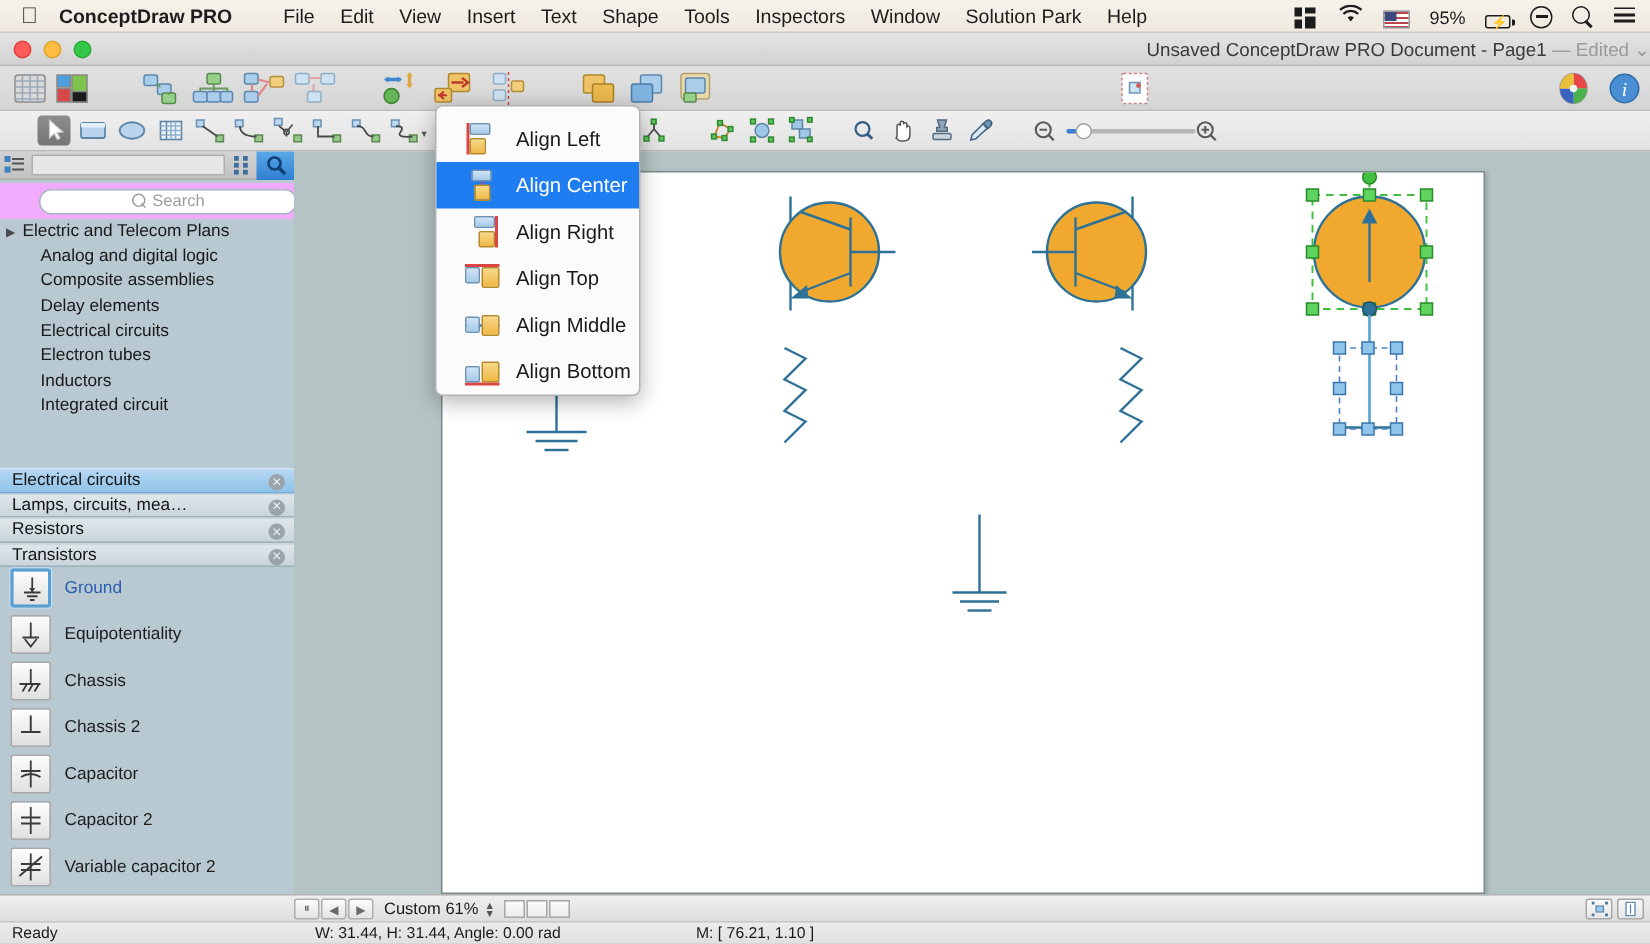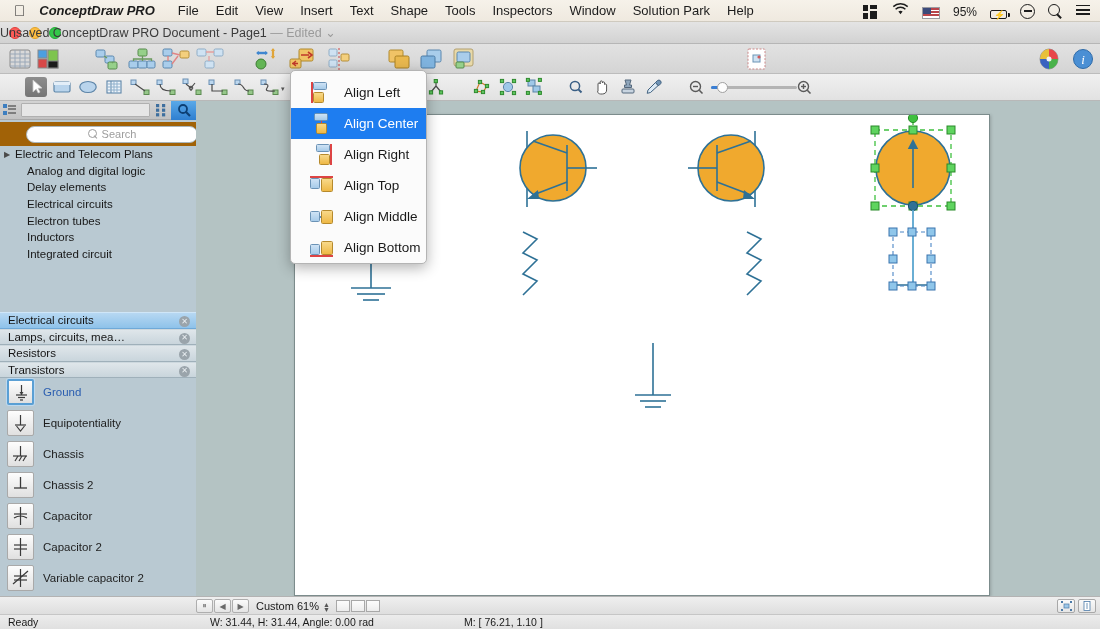--- a/index.html
+++ b/index.html
@@ -13,21 +13,21 @@
   .app { position:relative; width:1100px; height:629px; }
 
   
   .menubar {
     position:absolute; top:0; left:0; width:1100px; height:22px;
     background:linear-gradient(to bottom,#f6f2ea 0%,#efe9df 100%);
     display:flex; align-items:center; padding:0 8px;
     border-bottom:1px solid #cfcabf;
   }
   .menubar .apple { font-size:15px; margin:0 14px 0 6px; color:#2b2b2b; line-height:1; }
-  .menubar .appname { font-weight:bold; font-size:13px; color:#1c1c1c; margin-right:23px;font-style:italic; }
+  .menubar .appname { font-weight:bold; font-size:13px; color:#1c1c1c; margin-right:34px; }
   .menubar .mi { font-size:13px; color:#1c1c1c; margin-right:17px; white-space:nowrap; }
   .menubar .spacer { flex:1; }
   .menubar .right { display:flex; align-items:flex-end; gap:13px; }
   .menubar .right .txt { font-size:12px; color:#1c1c1c; }
   .mb-icon { width:16px; height:14px; display:inline-block; position:relative; }
 
   .grid-icon i { position:absolute; background:#1c1c1c; }
   .grid-icon i:nth-child(1){ left:0; top:0; width:5px; height:6px;}
   .grid-icon i:nth-child(2){ left:7px; top:0; width:7px; height:4px;}
   .grid-icon i:nth-child(3){ left:0; top:8px; width:5px; height:6px;}
@@ -56,21 +56,21 @@
   .titlebar {
     position:absolute; top:22px; left:0; width:1100px; height:22px;
     background:linear-gradient(to bottom,#e4e4e4 0%,#d2d2d2 100%);
     border-bottom:1px solid #b6b6b6;
   }
   .traffic { position:absolute; left:9px; top:5px; display:flex; gap:8px; }
   .tl { width:12px;height:12px;border-radius:50%;}
   .tl.r{background:#fc5b57;border:0.5px solid #e0403c;}
   .tl.y{background:#fdbd41;border:0.5px solid #dfa32c;}
   .tl.g{background:#34c84a;border:0.5px solid #28a93a;}
-  .title-text{ position:absolute; left:0; right:0; top:3px; text-align:left; font-size:12.5px; color:#3a3a3a;}
+  .title-text{ position:absolute; left:0; right:0; top:3px; text-align:right; font-size:12.5px; color:#3a3a3a;}
   .title-text .ed{ color:#9a9a9a; }
 
   
   .toolbar1 {
     position:absolute; top:44px; left:0; width:1100px; height:30px;
     background:linear-gradient(to bottom,#e2e2e2 0%,#d4d4d4 100%);
     border-bottom:1px solid #bcbcbc;
   }
   .tb-item{position:absolute;top:3px;width:24px;height:24px;}
 
@@ -93,21 +93,21 @@
     background:linear-gradient(to bottom,#d3d3d3,#c2c2c2);
     border-bottom:1px solid #a8a8a8; display:flex; align-items:center;
   }
   .lib-bar .field{
     flex:1; height:14px; margin:0 1px; background:#e6e6e6;
     border:1px solid #b0b0b0; border-radius:1px;
   }
   .lib-ico{width:20px;height:17px;display:flex;align-items:center;justify-content:center;}
   .lib-blue{background:linear-gradient(to bottom,#5aa9e8,#2f7fd0);width:25px;height:19px;display:flex;align-items:center;justify-content:center;}
   .searchwrap{ position:absolute; top:21px; left:0; width:224px; height:24px;
-    background:#a16207; display:flex; align-items:center; justify-content:center;}
+    background:#f0abfc; display:flex; align-items:center; justify-content:center;}
   .searchbox{
     width:172px; height:17px; background:#fff; border:1px solid #a9b6bd;
     border-radius:9px; display:flex; align-items:center; justify-content:center;
     gap:4px; color:#9d9d9d; font-size:11px;
   }
   .s-gl{width:10px;height:10px;position:relative;display:inline-block;}
   .s-gl:before{content:'';position:absolute;left:0;top:0;width:7px;height:7px;border:1.3px solid #9d9d9d;border-radius:50%;}
   .s-gl:after{content:'';position:absolute;left:6px;top:6px;width:4px;height:1.3px;background:#9d9d9d;transform:rotate(45deg);transform-origin:left;}
 
   .tree{ position:absolute; top:45px; left:0; width:196px; }
@@ -585,20 +585,23 @@
 
     <div class="tree">
       <div class="tnode root">
         <span class="tri right"></span>
         <span>Electric and Telecom Plans</span>
       </div>
       <div class="tnode child">
           <span>Analog and digital logic</span>
         </div>
       <div class="tnode child">
+          <span>Composite assemblies</span>
+        </div>
+      <div class="tnode child">
           <span>Delay elements</span>
         </div>
       <div class="tnode child">
           <span>Electrical circuits</span>
         </div>
       <div class="tnode child">
           <span>Electron tubes</span>
         </div>
       <div class="tnode child">
           <span>Inductors</span>

